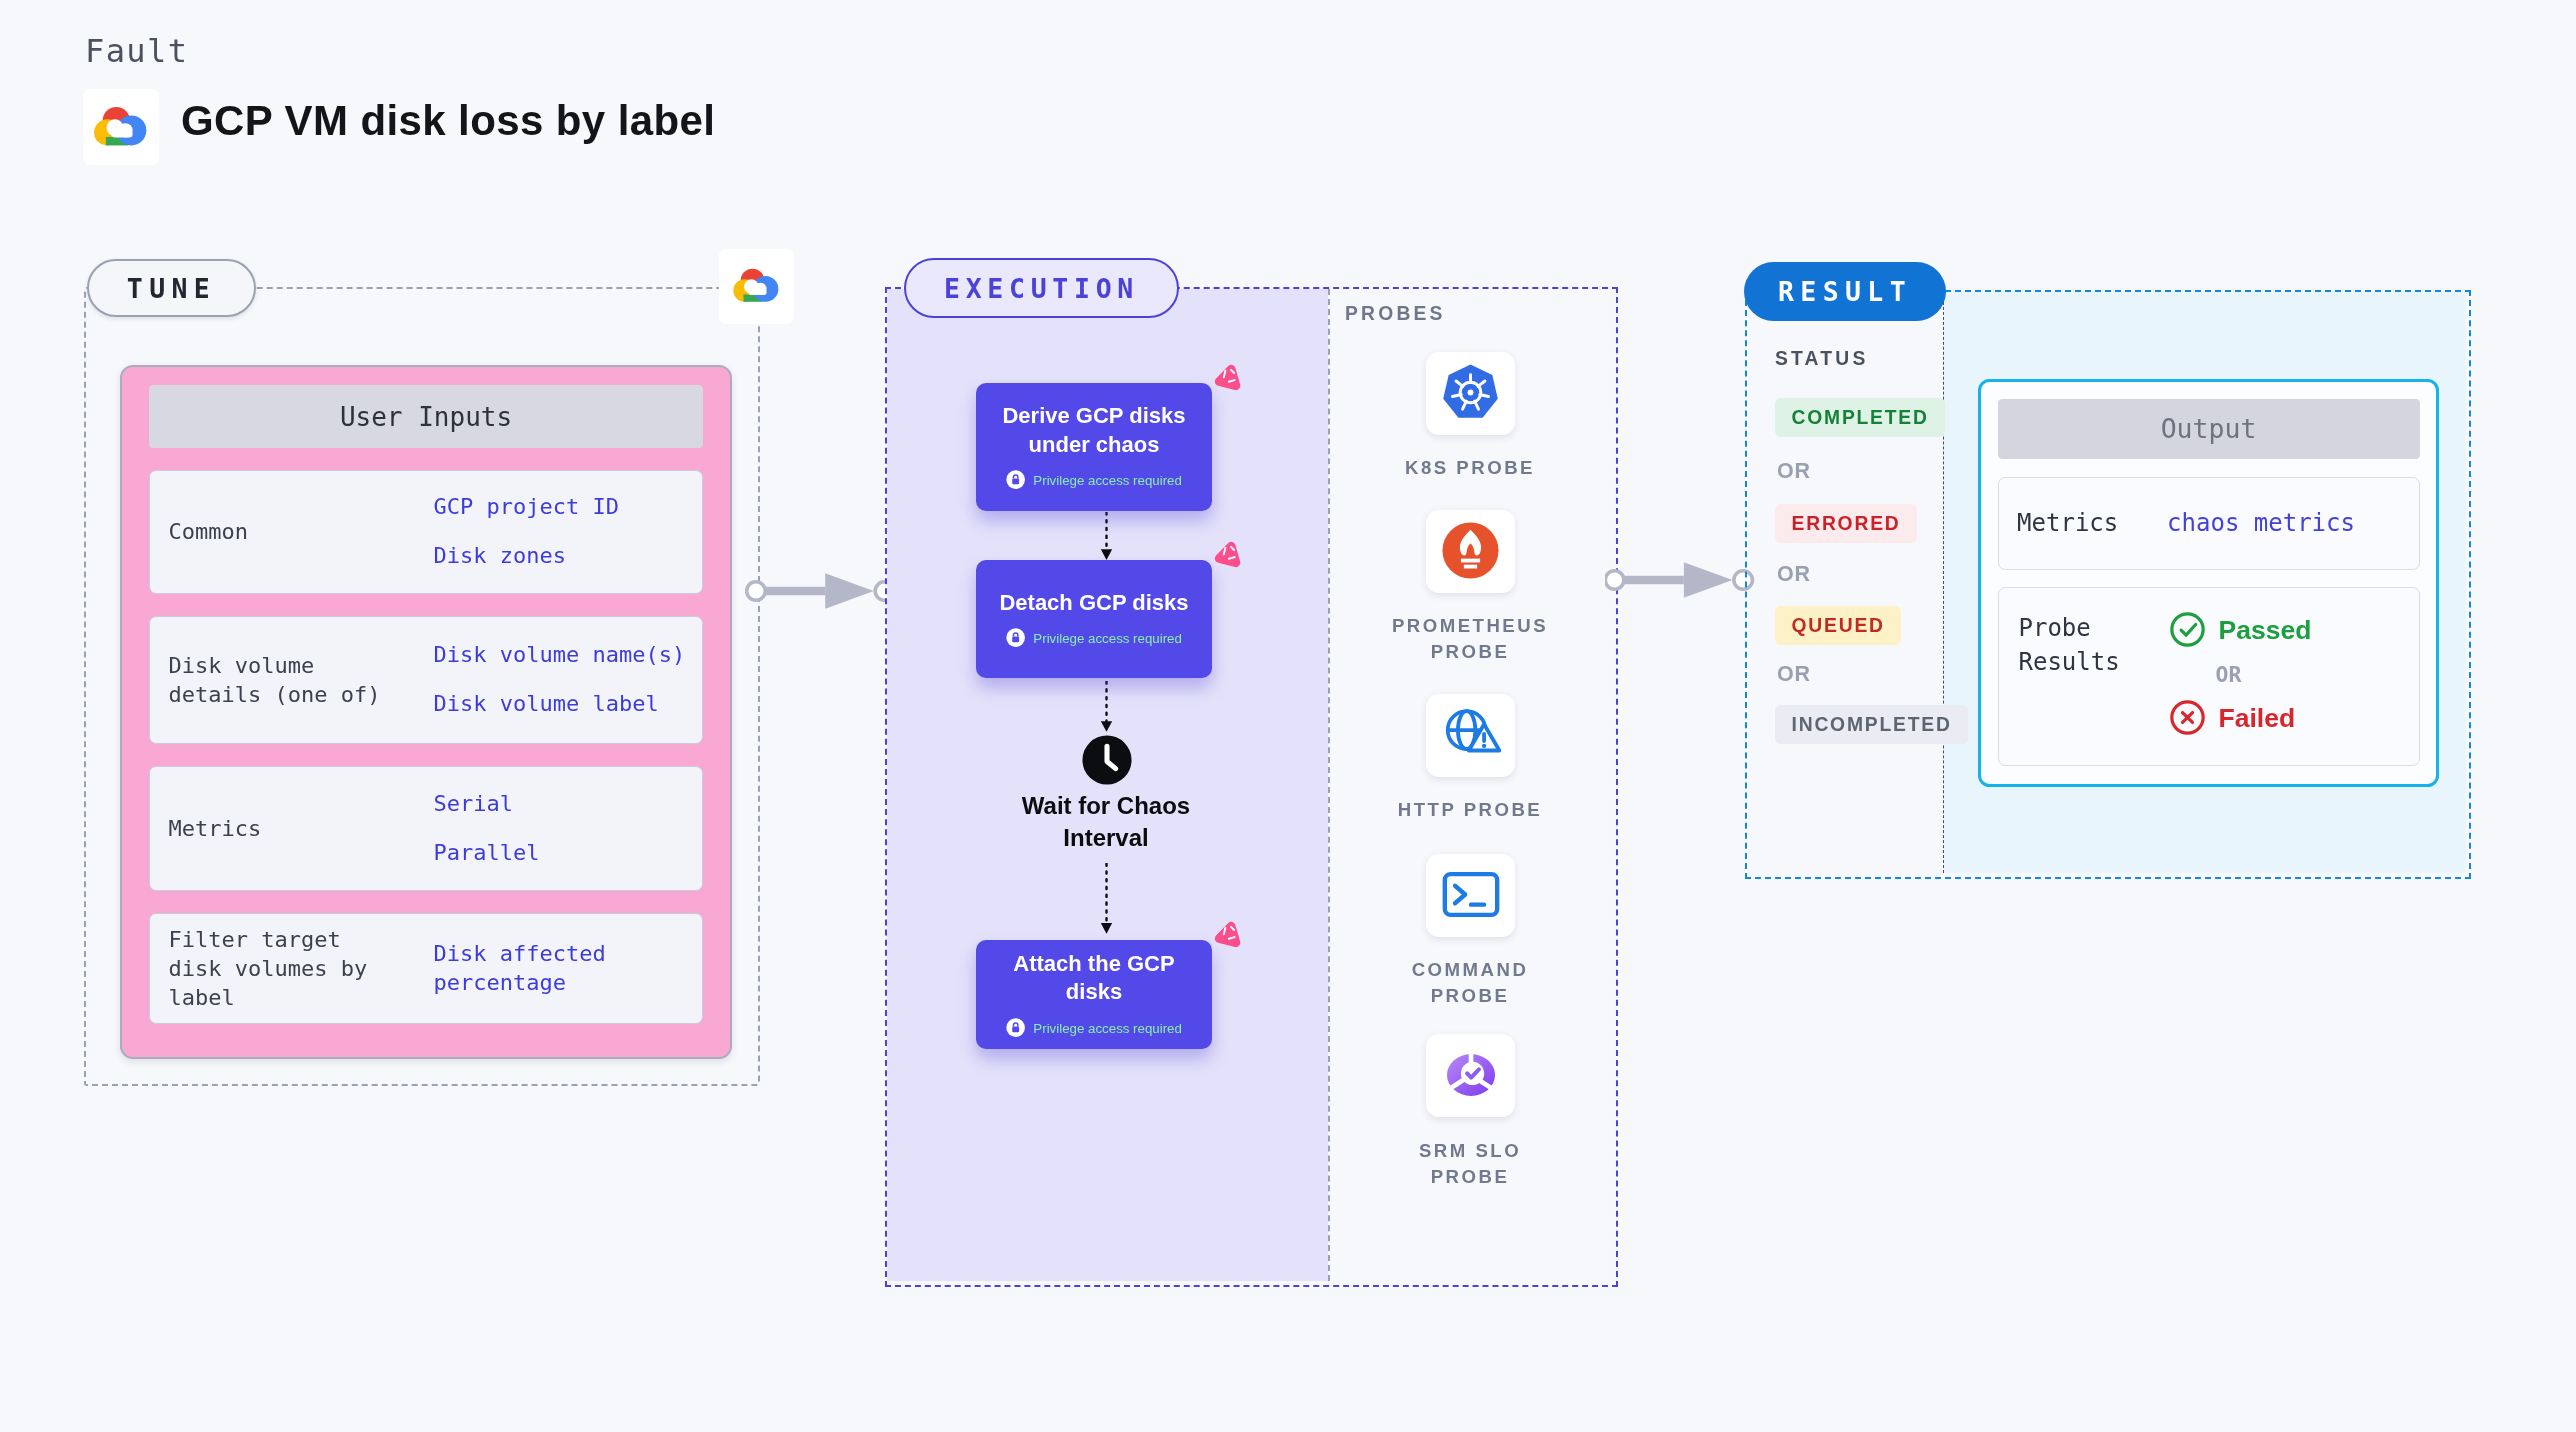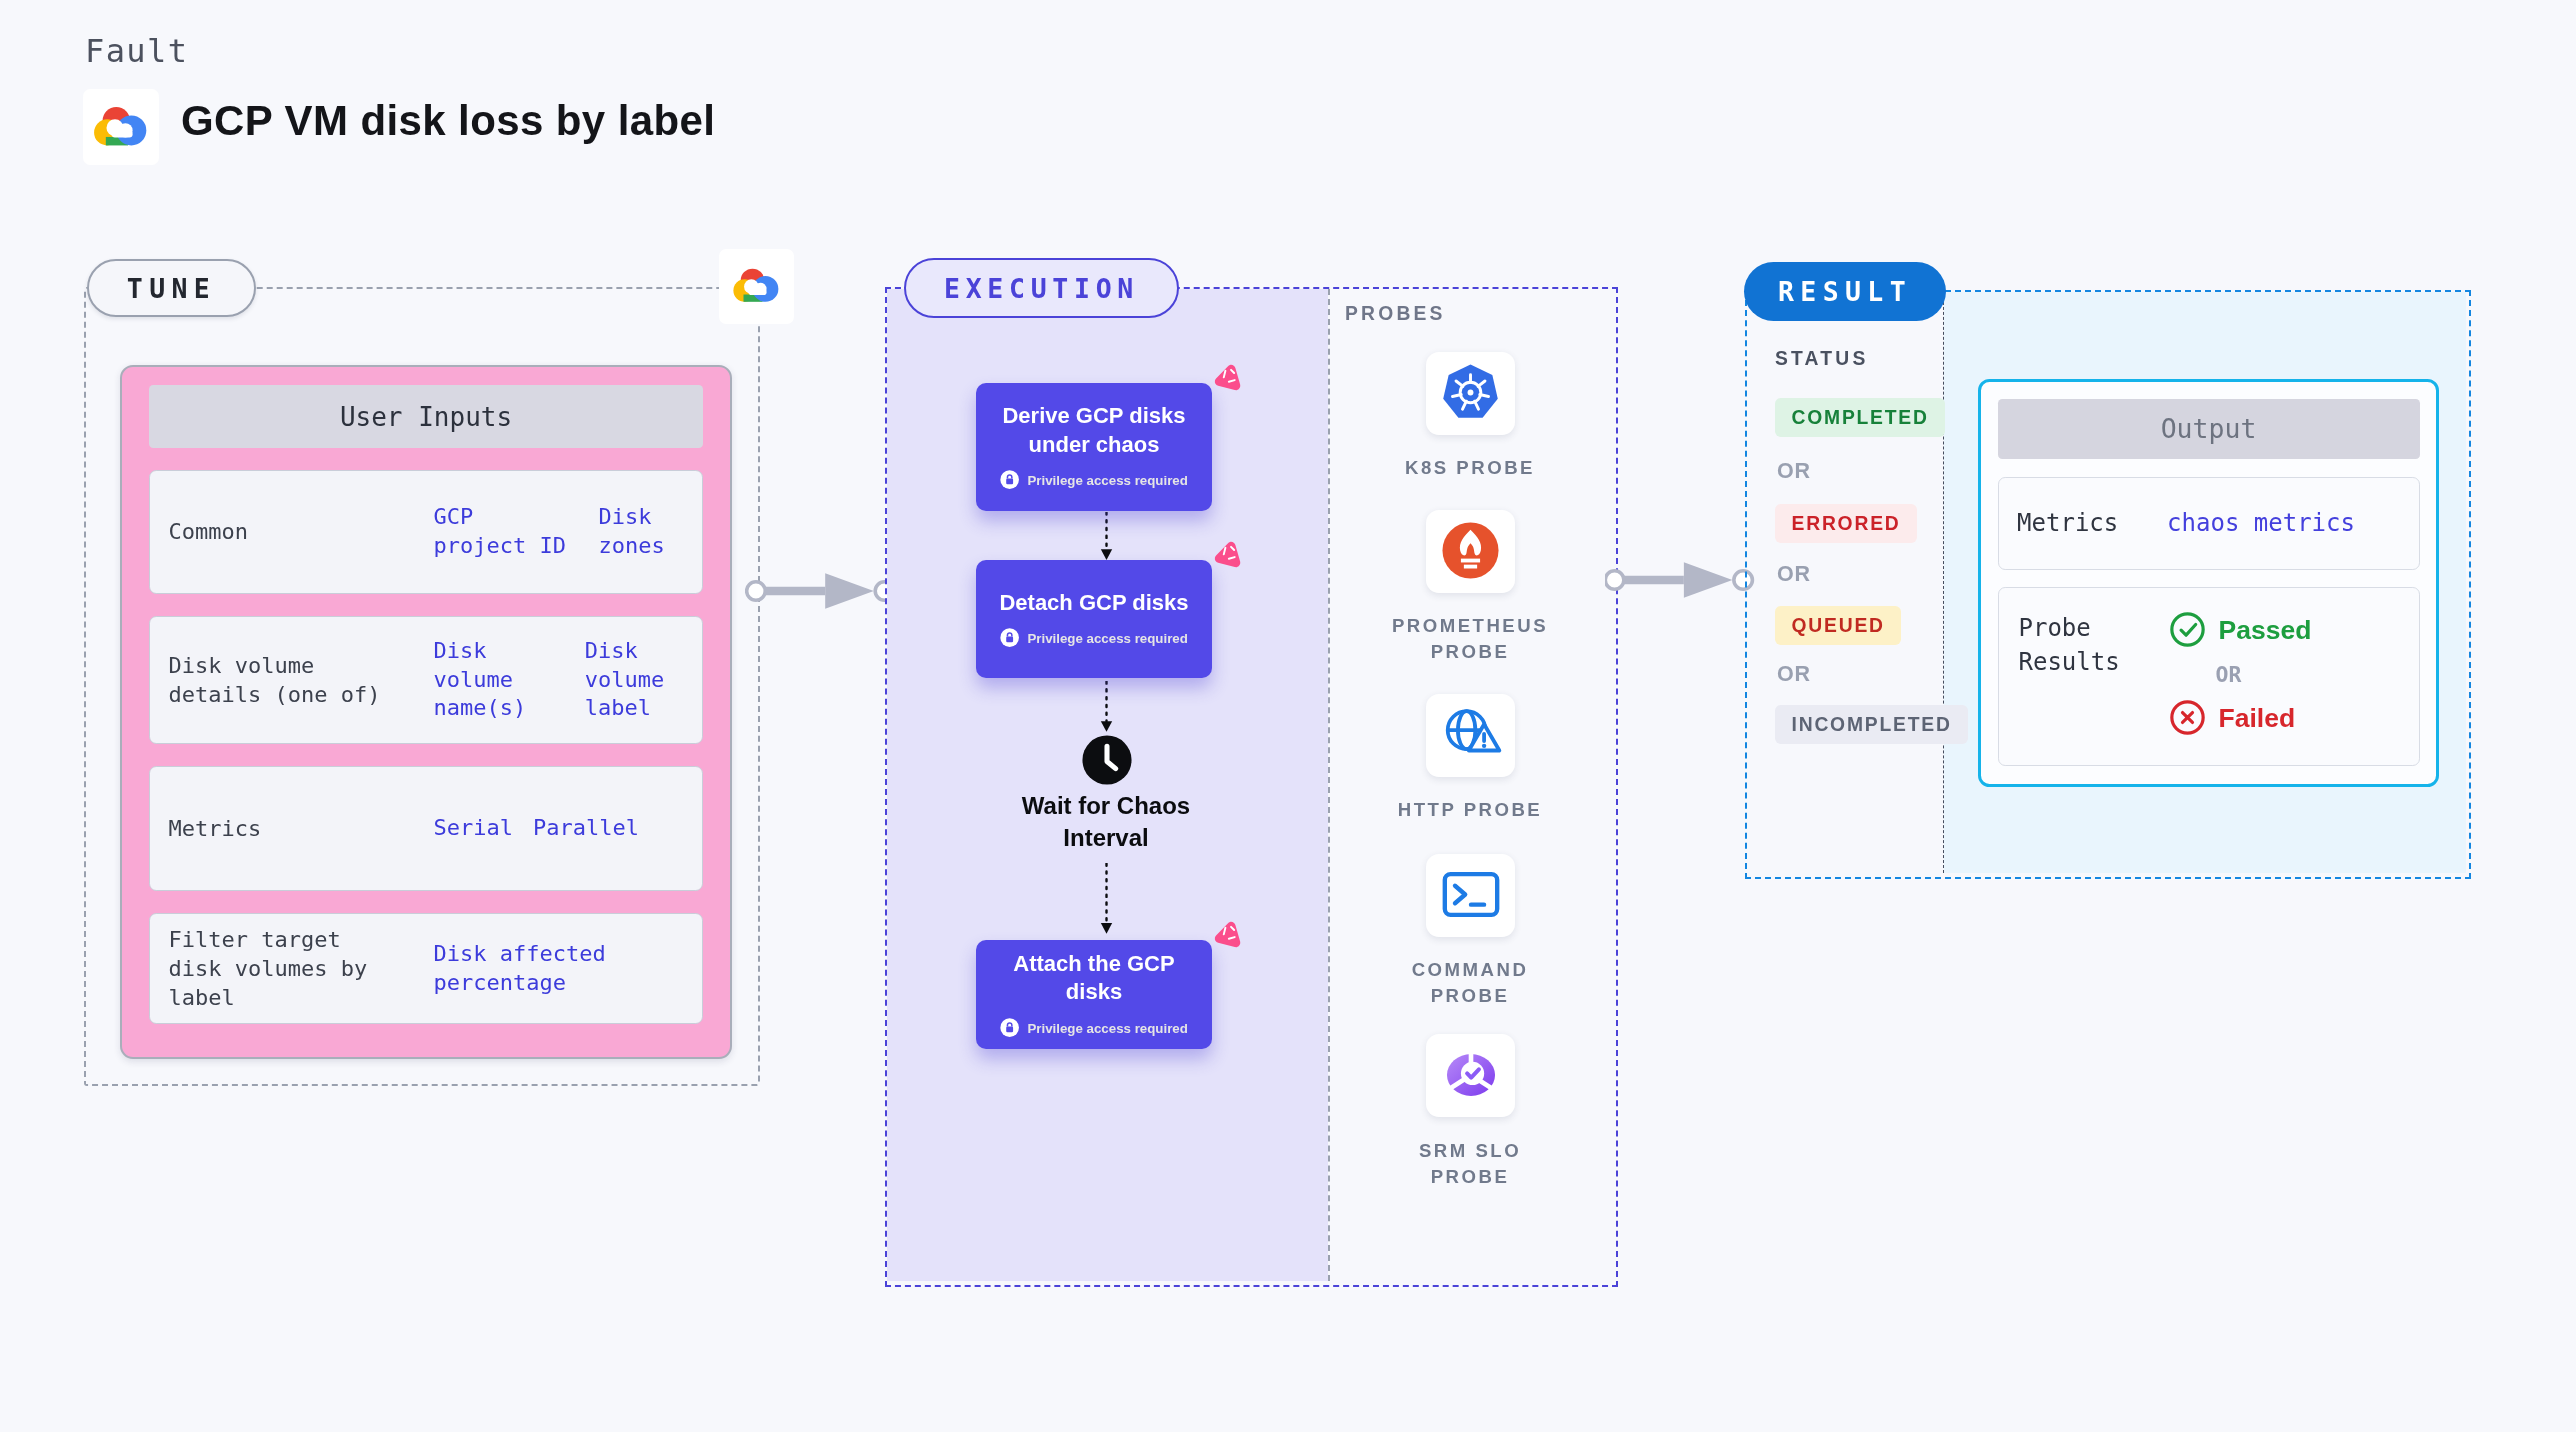--- a/index.html
+++ b/index.html
@@ -22,31 +22,31 @@
   .pill-result{left:1744px;top:262px;width:202px;height:59px;background:#1173d3;color:#fff;letter-spacing:6.4px;}
 
   
   .tune-box{left:84px;top:287px;width:672px;height:795px;border:2.1px dashed #9aa1af;border-radius:2.9px;}
   .logo-sm{left:719px;top:249px;width:75px;height:75px;z-index:6;}
   .inputs-card{left:120px;top:365px;width:612px;height:694px;background:#f9a8d4;border:2.1px solid #a9aeba;border-radius:13px;box-shadow:0 2.9px 7.2px rgba(40,45,80,.12);box-sizing:border-box;padding:18px 27px;}
   .inputs-header{height:63px;background:#d8d8e2;border-radius:4.3px;display:flex;align-items:center;justify-content:center;font-size:26px;color:#2c313d;}
   .input-row{margin-top:22px;background:#f3f4f9;border:1.4px solid #c9cdd9;border-radius:7.2px;display:flex;align-items:center;box-sizing:border-box;padding:17px 0 17px 18.6px;}
   .row-h1{height:124px;} .row-h2{height:128px;} .row-h3{height:125px;} .row-h4{height:111px;}
   .input-row .lbl{width:236px;font-size:22px;color:#3c414d;line-height:1.32;flex:none;}
-  .input-row .vals{width:301px;margin-left:29px;display:flex;flex-direction:row;gap:20px;}
+  .input-row .vals{width:301px;margin-left:29px;display:flex;flex-direction:column;gap:20px;}
   .input-row .val{font-size:22px;color:#3c3bdb;line-height:1.3;}
 
   
   .exec-box{left:885px;top:287px;width:729px;height:996px;border:2.1px dashed #4b43d8;}
   .exec-fill{left:887px;top:289px;width:441px;height:992px;background:#e4e2fa;}
   .probes-sep{left:1328px;top:289px;width:0;height:992px;border-left:2.1px dashed #9aa1af;}
   .step{left:976px;width:236px;background:#5349e8;border-radius:10px;color:#fff;display:flex;flex-direction:column;align-items:center;justify-content:center;box-shadow:0 10px 17px rgba(70,60,210,.32);box-sizing:border-box;padding:7.2px 13px;z-index:2;}
   .step .t{font-weight:bold;font-size:22px;text-align:center;line-height:1.28;}
   .priv{margin-top:11.5px;display:flex;align-items:center;gap:8px;}
-  .priv .pt{font-size:13.3px;color:#e5e5e5;font-weight:bold;}
+  .priv .pt{font-size:13.3px;color:#86efac;}
   .pink-badge{width:33px;height:33px;z-index:3;}
   .wait-label{left:995px;top:790px;width:222px;text-align:center;font-weight:bold;font-size:24px;color:#0b0c0f;line-height:1.35;}
   .clock-wrap{left:1081px;top:734px;width:52px;height:52px;}
 
   
   .probes-title{left:1345px;top:303px;font-size:19.3px;font-weight:bold;letter-spacing:3.2px;color:#6f7689;}
   .probe-card{left:1426px;width:89px;height:83px;background:#fff;border-radius:13px;box-shadow:0 2.9px 7.2px rgba(40,45,80,.10);display:flex;align-items:center;justify-content:center;}
   .probe-label{left:1377px;width:186px;text-align:center;font-size:18.6px;font-weight:bold;letter-spacing:2.5px;color:#717a8c;line-height:1.4;}
 
   

